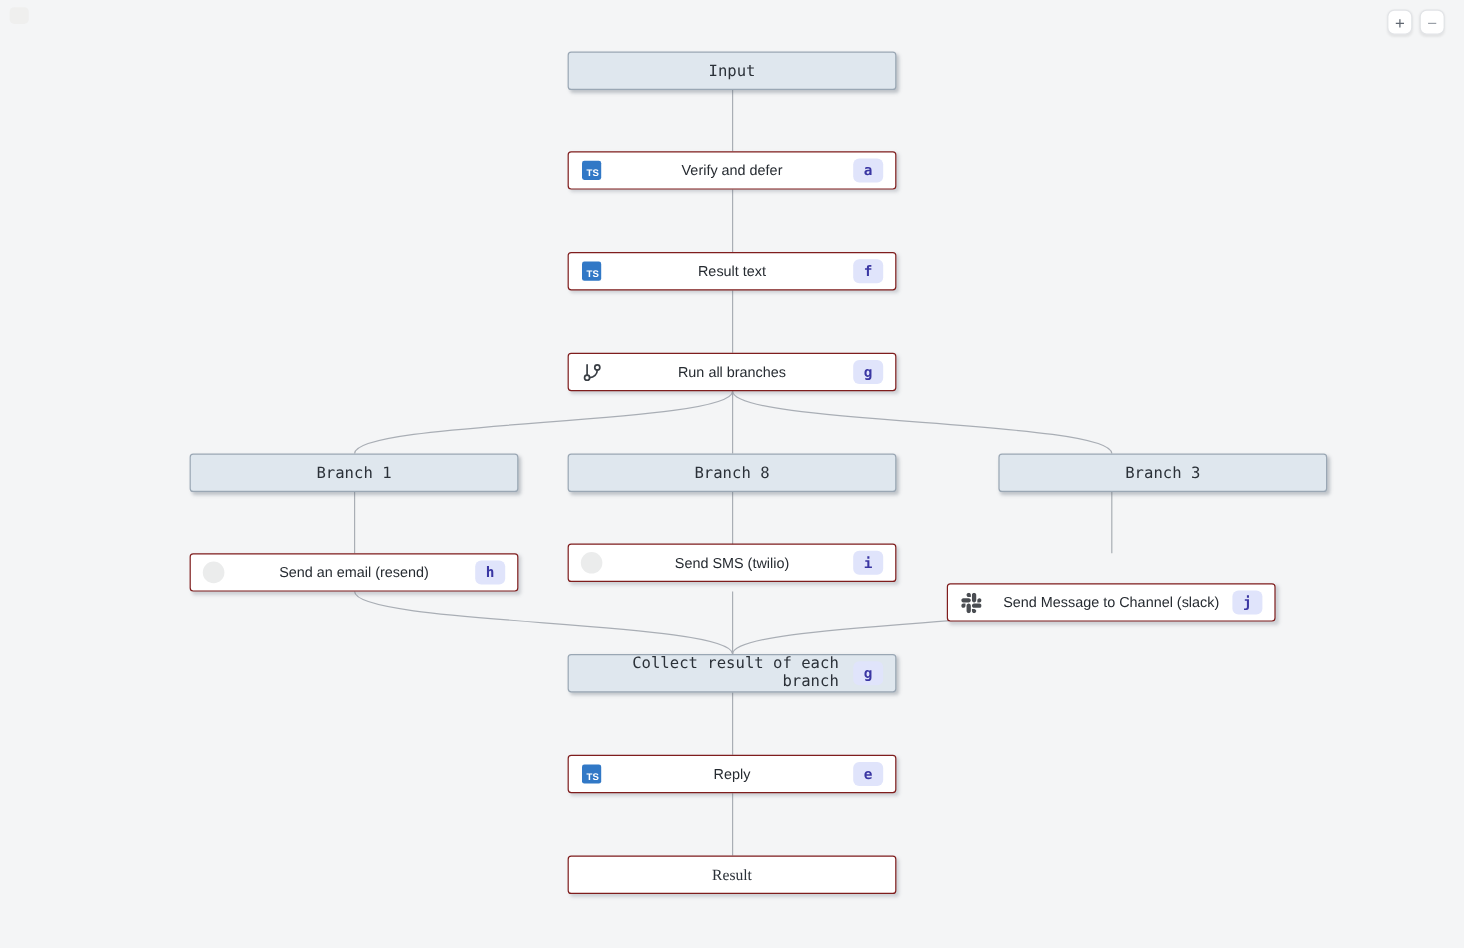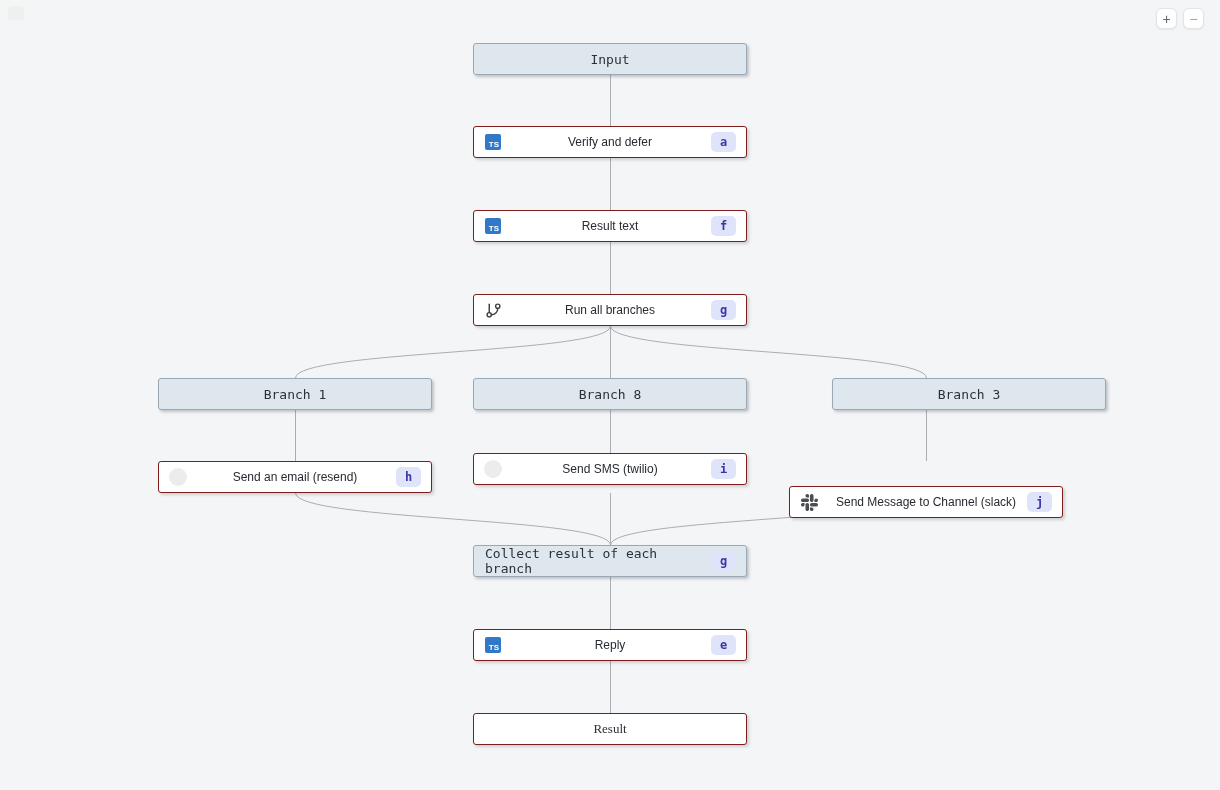--- a/index.html
+++ b/index.html
@@ -24,21 +24,21 @@
   .task{
     background:#ffffff;border:1px solid #7f1d1d;
     box-shadow:2px 2px 3px rgba(90,100,115,.25);
     font-size:12px;color:#262b31;
   }
   .task.mono{
     font-family:Liberation Serif, serif;
     font-size:13px;color:#2b3138;
   }
   .label-abs{position:absolute;left:0;right:0;text-align:center;pointer-events:none;}
-  .label-flex{flex:1;text-align:left;margin-right:36px;pointer-events:none;}
+  .label-flex{flex:1;text-align:right;margin-right:36px;pointer-events:none;}
 
   .badge{
     position:absolute;right:10px;top:50%;transform:translateY(-50%);
     width:25px;height:20px;border-radius:5px;
     background:#e0e4fb;color:#3a36a3;
     font-family:"DejaVu Sans Mono","Liberation Mono",monospace;
     font-weight:bold;font-size:12px;
     display:flex;align-items:center;justify-content:center;
   }
   .ts-icon{

